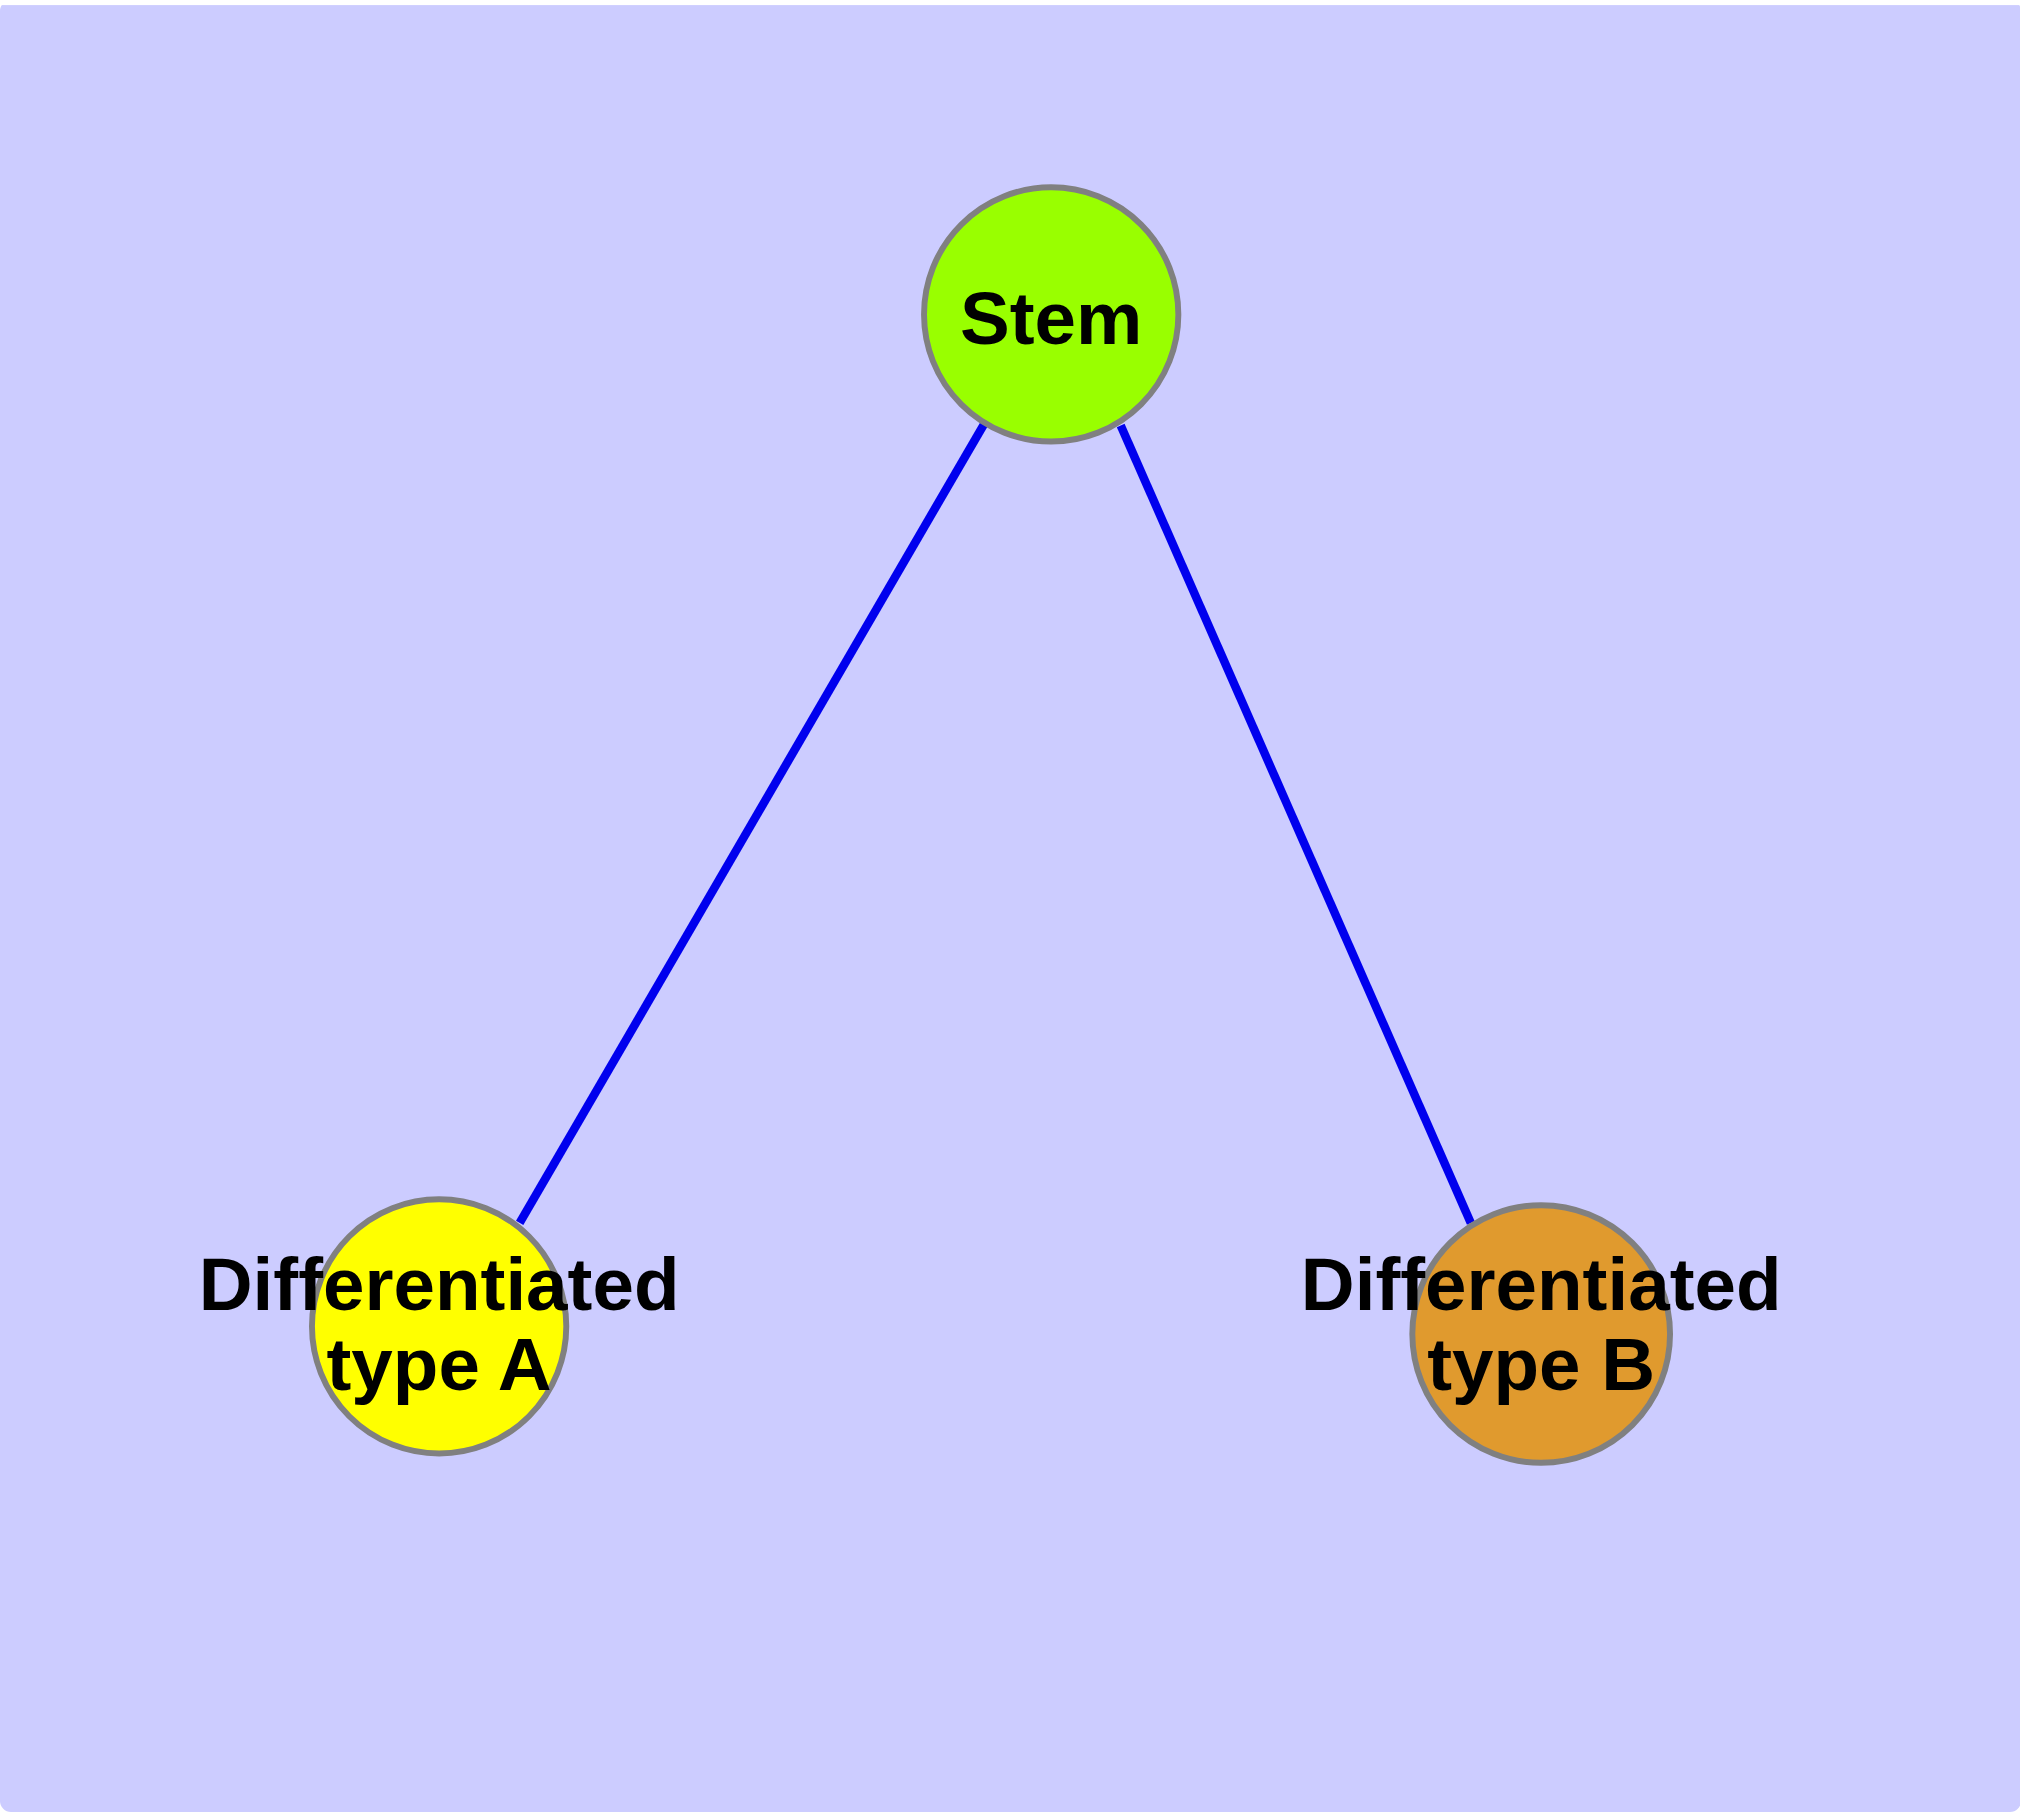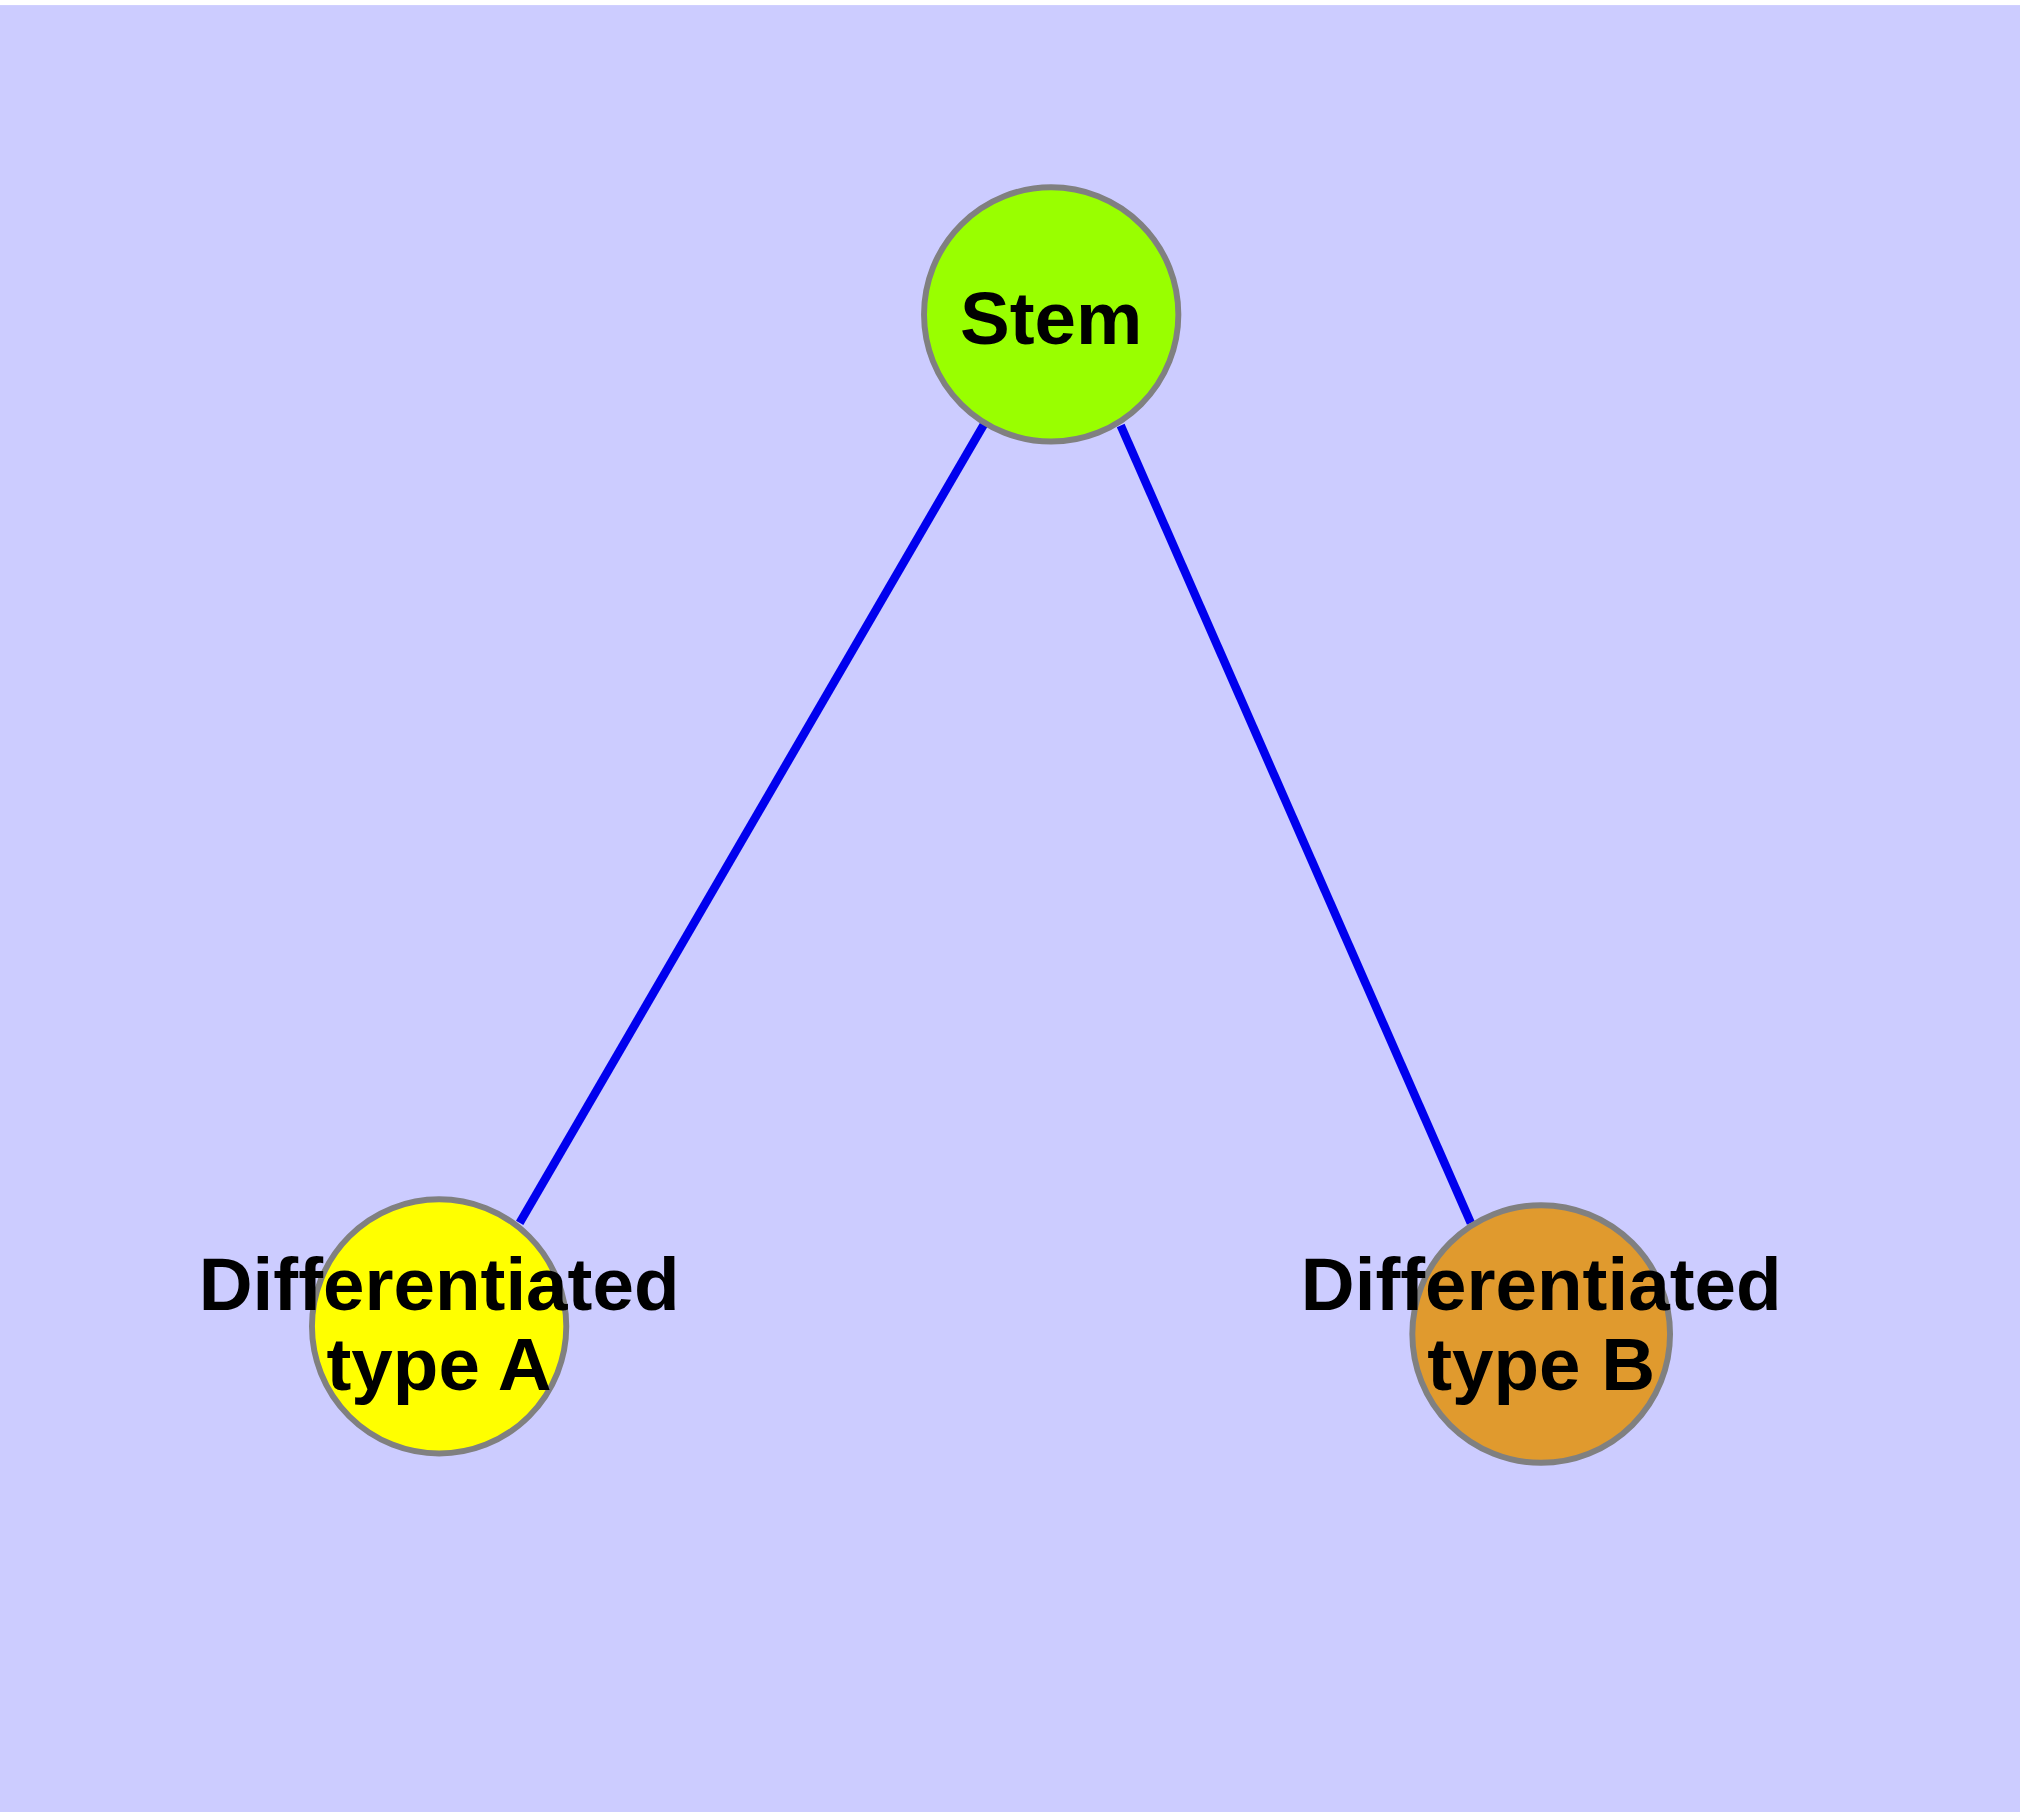--- a/index.html
+++ b/index.html
@@ -8,20 +8,21 @@
     padding: 0;
     background: #ffffff;
   }
   #canvas {
     position: relative;
     width: 2021px;
     height: 1812px;
     background: #ffffff;
     overflow: hidden;
     font-family: "Liberation Sans", sans-serif;
+    border-radius: 11px;
   }
   #graph-svg {
     position: absolute;
     left: 0;
     top: 0;
     width: 2021px;
     height: 1812px;
     display: block;
   }
   .node-label {

